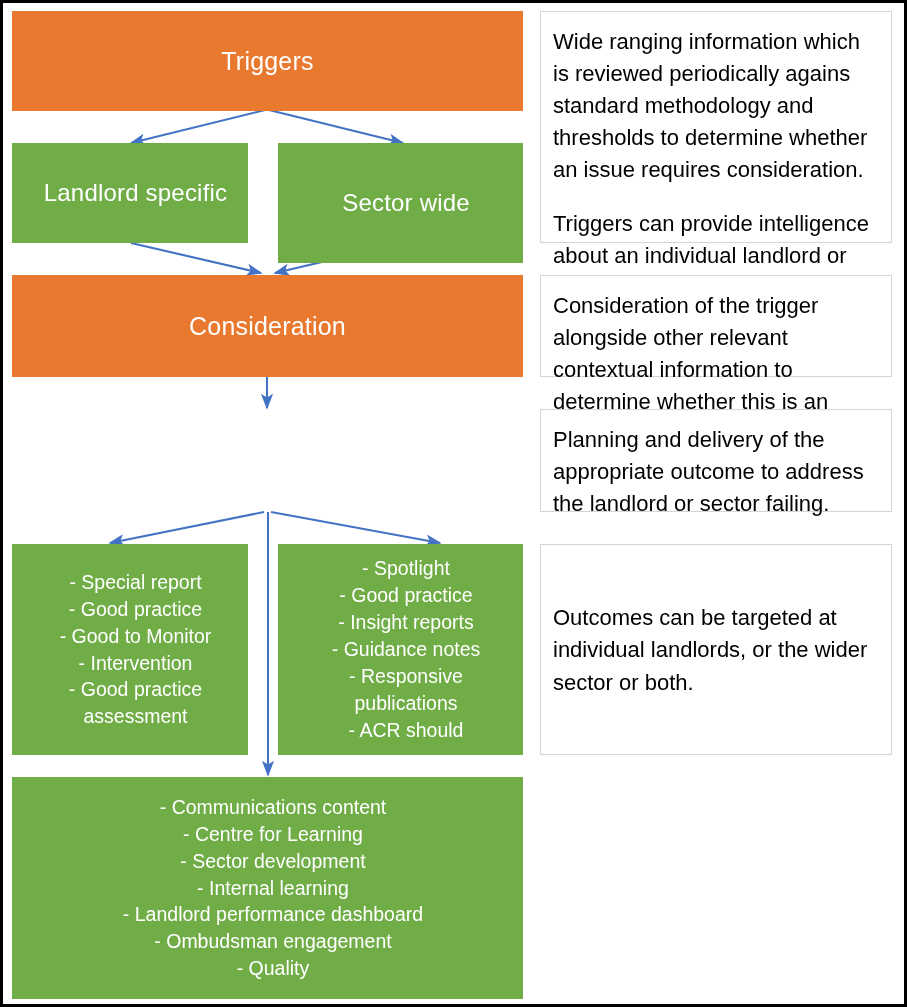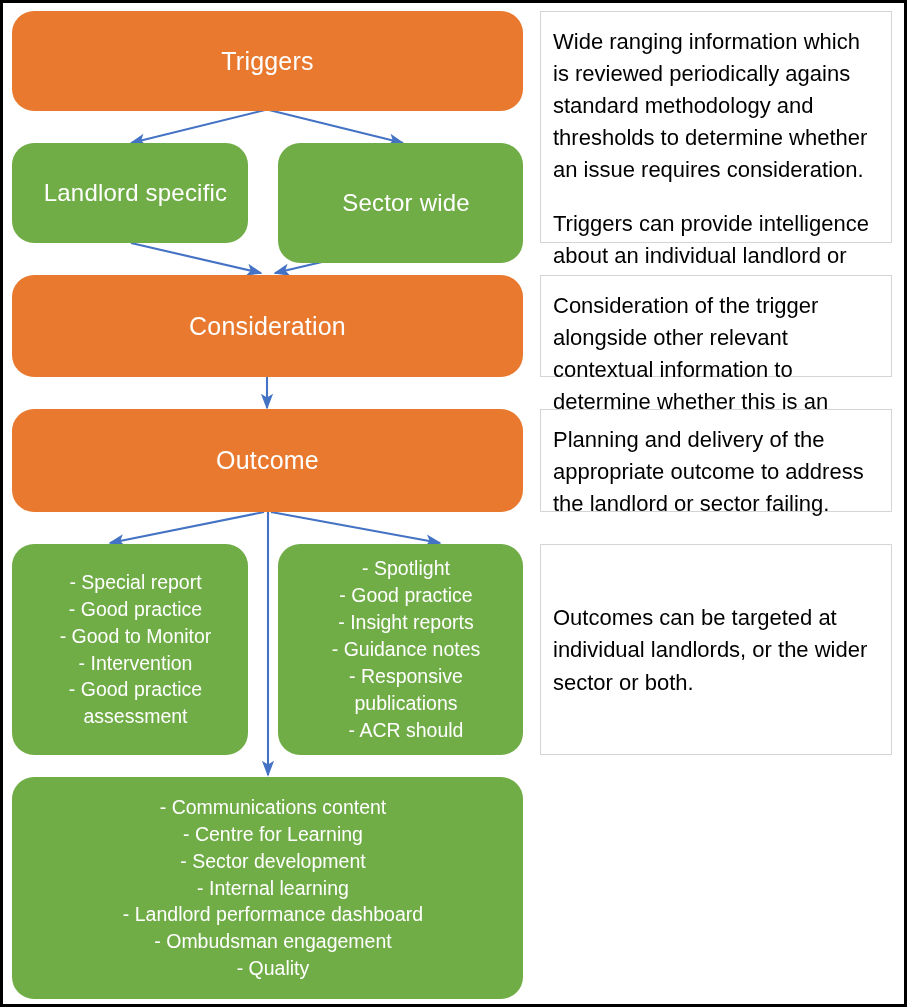--- a/index.html
+++ b/index.html
@@ -23,21 +23,20 @@
 
   
   .flowbox {
     position: absolute;
     display: flex;
     align-items: center;
     justify-content: center;
     text-align: center;
     color: #ffffff;
     line-height: 1.13;
-    border-radius: 22px;
   }
   .flowbox.orange { background: #E8792E; }
   .flowbox.green  { background: #70AD47; padding-left: 11px; }
 
   .flowbox .label {
     width: 100%;
     padding: 0 8px;
   }
 
   .title-lg { font-size: 25px; font-weight: 400; letter-spacing: .2px; }
@@ -112,23 +111,20 @@
   </div>
 
   <div class="flowbox green" style="left:275px; top:140px; width:245px; height:120px;">
     <div class="label title-md">Sector wide</div>
   </div>
 
   <div class="flowbox orange" style="left:9px; top:272px; width:511px; height:102px;">
     <div class="label title-lg">Consideration</div>
   </div>
 
-  <div class="flowbox orange" style="left:9px; top:406px; width:511px; height:103px;">
-    <div class="label title-lg">Outcome</div>
-  </div>
 
   <div class="flowbox green" style="left:9px; top:541px; width:236px; height:211px;">
     <div class="label list-txt">
         <div>- Special report</div>
         <div>- Good practice</div>
         <div>- Good to Monitor</div>
         <div>- Intervention</div>
         <div>- Good practice</div>
         <div>assessment</div>
       </div>

